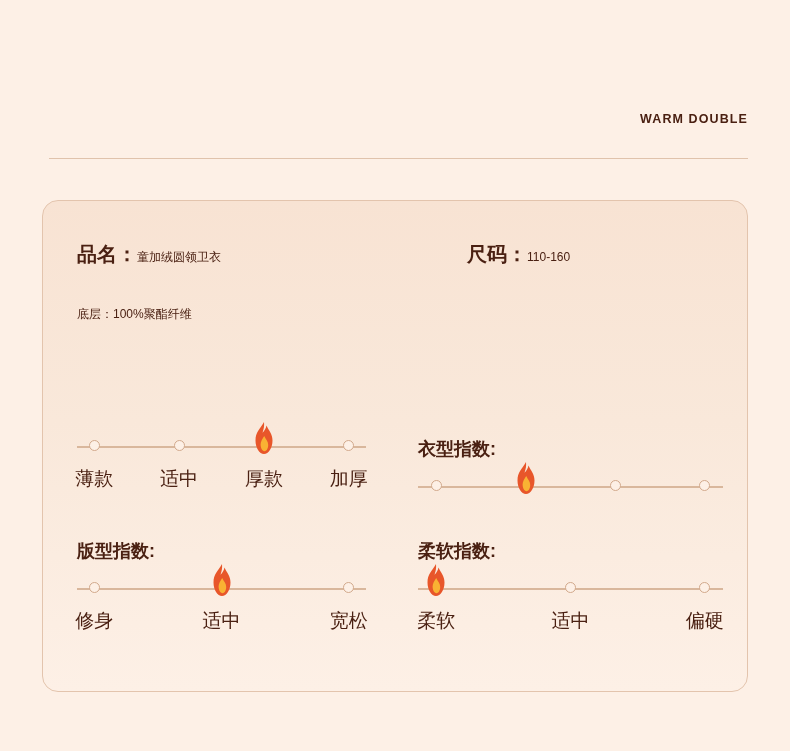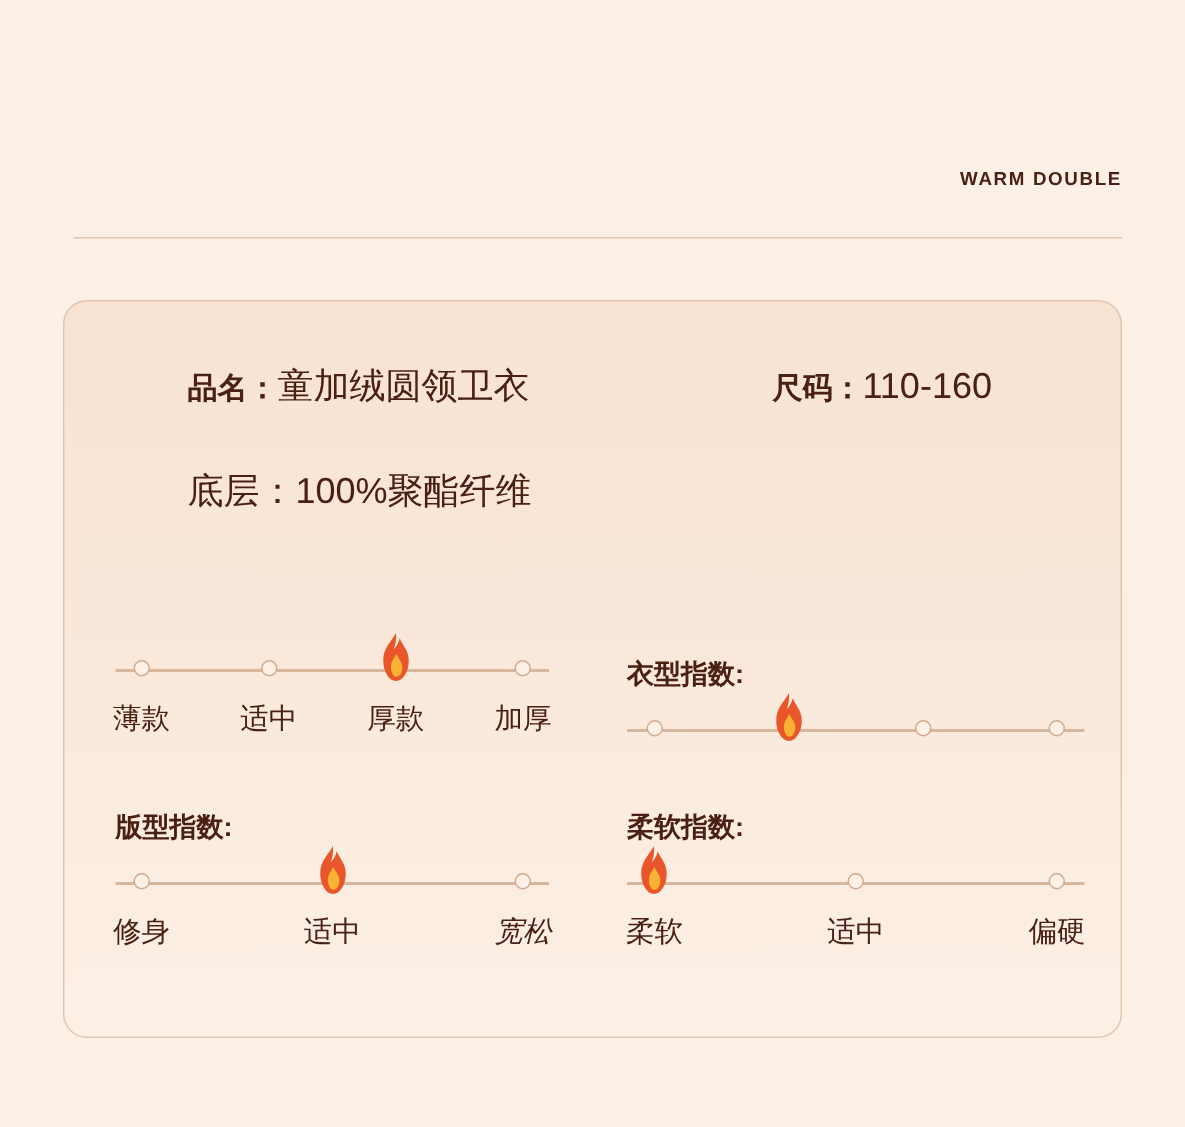--- a/index.html
+++ b/index.html
@@ -70,30 +70,29 @@
   .info {
     position: absolute;
     left: 34px;
     right: 30px;
     top: 40px;
   }
   .info-row {
     display: flex;
     align-items: baseline;
     margin-bottom: 38px;
-    margin-left: 48px;
   }
   .info-row .lbl {
     font-size: 20px;
     font-weight: bold;
     color: #4a2012;
     white-space: nowrap;
   }
   .info-row .val {
-    font-size: 24px;
+    font-size: 12px;
     color: #4a2012;
     white-space: nowrap;
     text-align: right;
   }
   .row1-left { width: 390px; display: flex; align-items: baseline; }
   .row1-right { display: flex; align-items: baseline; }
   .row2-left { width: 390px; display: flex; align-items: baseline; }
   .row2-right { display: flex; align-items: baseline; }
   .fab-seg { margin-right: 10px; }
 
@@ -238,21 +237,21 @@
               <div class="flame" style="left: 50%;">
   <svg viewBox="0 0 26 34" width="26" height="34" aria-hidden="true">
     <path d="M13 1 C9 8 4.5 11 4.5 19.5 C4.5 27 8.5 33 13 33 C17.5 33 21.5 27 21.5 19.5 C21.5 12.5 17.5 9.5 15.5 4.5 C14.8 7.6 13.5 9.8 11.5 11.8 C12.8 8.2 13.4 4.6 13 1 Z" fill="#e8562a"></path>
     <path d="M13.2 15 C11.3 18.4 9.6 20.4 9.6 23.6 C9.6 27.3 11.4 30.2 13.4 30.2 C15.4 30.2 17.2 27.6 17.2 24 C17.2 20.4 15 18.6 13.2 15 Z" fill="#f9b233"></path>
   </svg></div>
               <div class="dot" style="left: 94%;"></div>
             </div>
             <div class="labels">
               <span style="left: 6%;">修身</span>
               <span style="left: 50%;">适中</span>
-              <span style="left: 94%; font-style: italic;">宽松</span>
+              <span style="left: 94%;">宽松</span>
             </div>
           </div>
           <div class="idx-block right">
             <div class="idx-title">柔软指数:</div>
             <div class="scale">
               <div class="scale-line"></div>
               <div class="flame" style="left: 6%;">
   <svg viewBox="0 0 26 34" width="26" height="34" aria-hidden="true">
     <path d="M13 1 C9 8 4.5 11 4.5 19.5 C4.5 27 8.5 33 13 33 C17.5 33 21.5 27 21.5 19.5 C21.5 12.5 17.5 9.5 15.5 4.5 C14.8 7.6 13.5 9.8 11.5 11.8 C12.8 8.2 13.4 4.6 13 1 Z" fill="#e8562a"></path>
     <path d="M13.2 15 C11.3 18.4 9.6 20.4 9.6 23.6 C9.6 27.3 11.4 30.2 13.4 30.2 C15.4 30.2 17.2 27.6 17.2 24 C17.2 20.4 15 18.6 13.2 15 Z" fill="#f9b233"></path>

